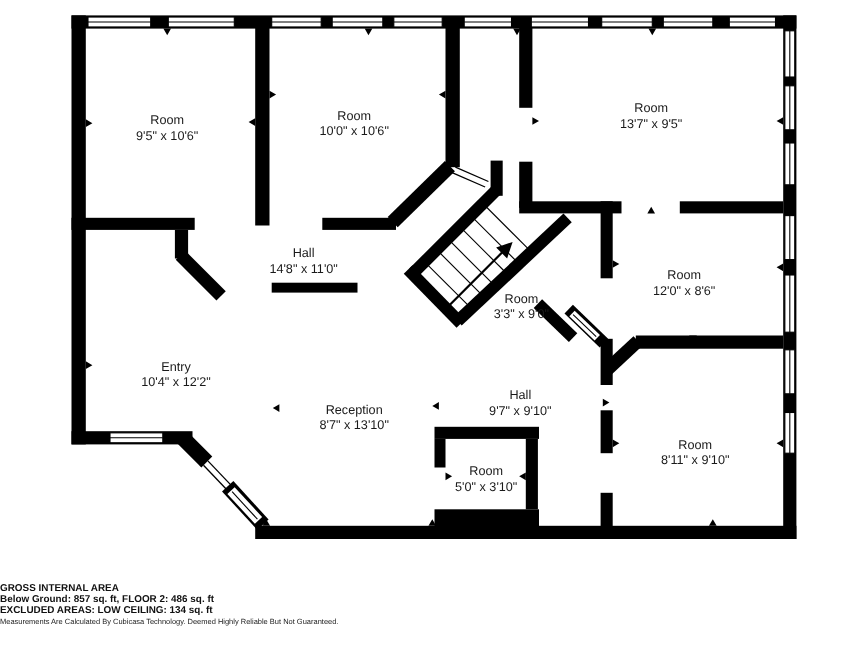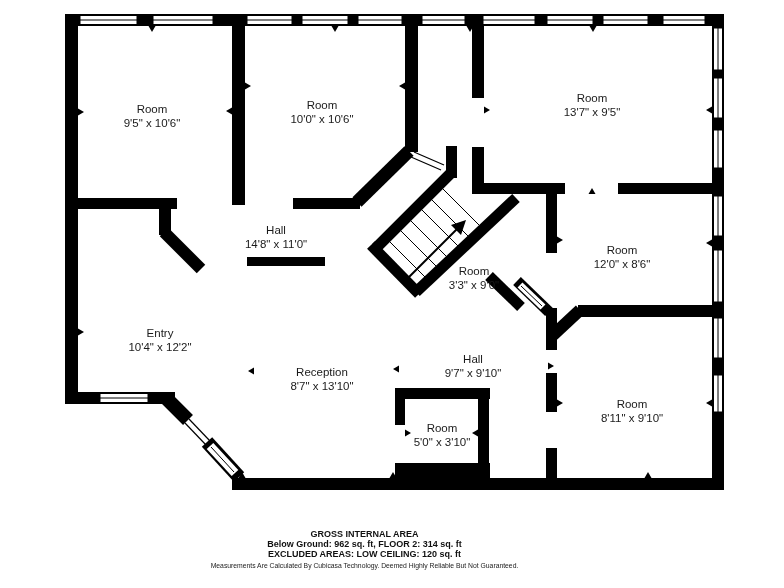--- a/index.html
+++ b/index.html
@@ -1,20 +1,20 @@
 <!DOCTYPE html>
 <html><head>
 <meta charset="utf-8">
 <style>
   html,body{margin:0;padding:0;background:#fff;}
   .canvas{position:relative;width:784px;height:588px;background:#fff;overflow:hidden;
           font-family:"Liberation Sans",sans-serif;}
   .plan-svg{position:absolute;left:0;top:0;}
   .room-name,.room-dims{font-family:"Liberation Sans",sans-serif;font-size:11.5px;fill:#1a1a1a;}
-  .footer{position:absolute;left:0;top:529px;width:729px;text-align:center;color:#111;}
+  .footer{position:absolute;left:0;top:529px;width:729px;text-align:left;color:#111;}
   .f-main{font-size:9px;font-weight:bold;line-height:10px;}
   .f-small{font-size:6.8px;font-weight:normal;line-height:9px;margin-top:2px;color:#222;}
 </style>
 </head>
 <body>
 
 <div class="canvas">
 
 <svg class="plan-svg" width="784" height="588" viewBox="0 0 784 588">
 
@@ -215,18 +215,18 @@
     </g>
     <g>
       <text class="room-name" x="442" y="432">Room</text>
       <text class="room-dims" x="442" y="446">5'0" x 3'10"</text>
     </g>
   </g>
 </svg>
 
 <div class="footer">
   <div class="f-main">GROSS INTERNAL AREA</div>
-  <div class="f-main">Below Ground: 962 sq. ft, FLOOR 2: 314 sq. ft</div>
-  <div class="f-main">EXCLUDED AREAS: LOW CEILING: 120 sq. ft</div>
+  <div class="f-main">Below Ground: 857 sq. ft, FLOOR 2: 486 sq. ft</div>
+  <div class="f-main">EXCLUDED AREAS: LOW CEILING: 134 sq. ft</div>
   <div class="f-small">Measurements Are Calculated By Cubicasa Technology. Deemed Highly Reliable But Not Guaranteed.</div>
 </div>
 
 </div>
 
 </body></html>

